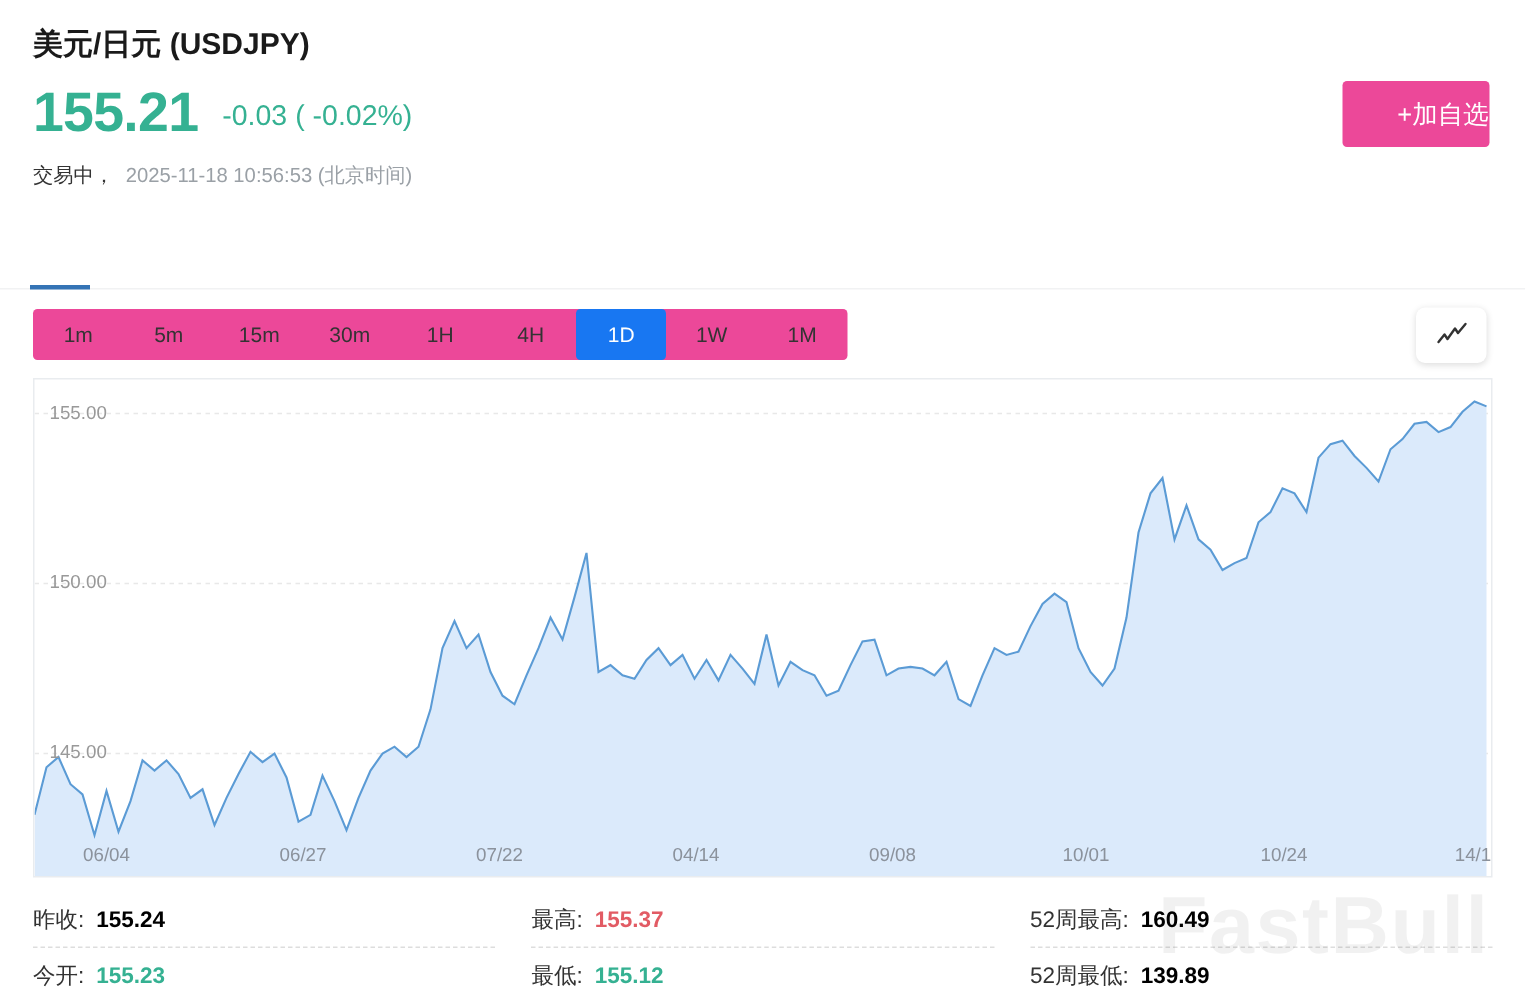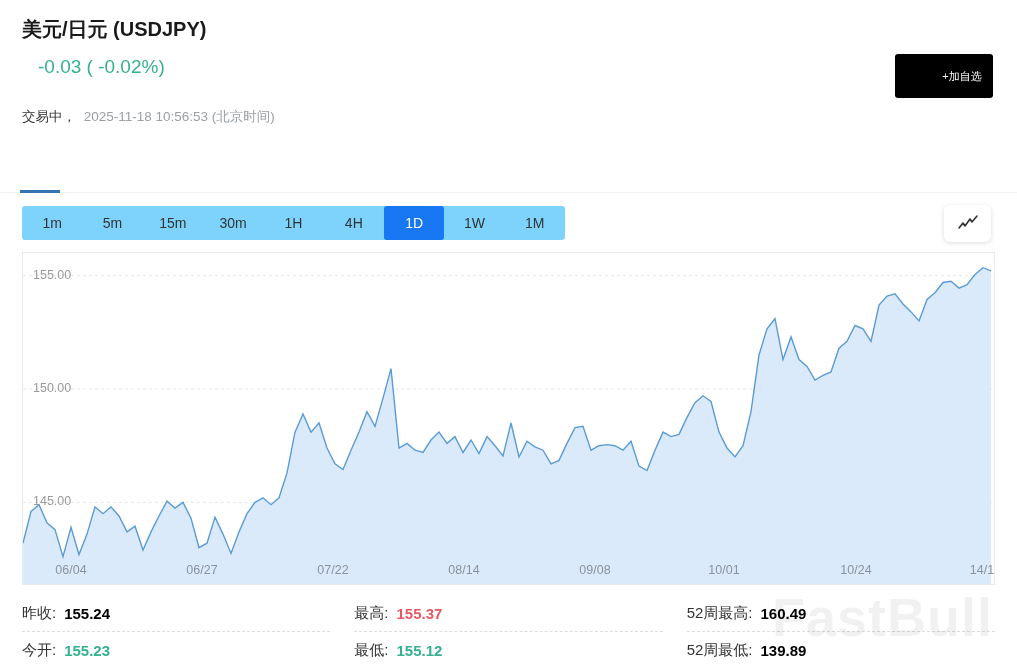--- a/index.html
+++ b/index.html
@@ -12,33 +12,33 @@
   
   .title { position:absolute; left:22px; top:16px; font-size:20px; font-weight:bold; color:#1a1a1a; }
   .price-row { position:absolute; left:22px; top:56px; display:flex; align-items:flex-end; }
   .price { font-size:37px; font-weight:bold; color:#35B192; line-height:1; letter-spacing:-0.5px; }
   .change { font-size:19px; color:#35B192; margin-left:16px; padding-bottom:4px; }
   .status-row { position:absolute; left:22px; top:108px; font-size:13.5px; }
   .status-label { color:#333; }
   .status-time { color:#9aa0a6; margin-left:4px; }
   .add-btn {
     position:absolute; left:895px; top:54px; width:98px; height:44px;
-    background:#000000; color:#fff; font-size:11px; border:none; border-radius:3px;
+    background:#ec4899; color:#fff; font-size:17px; border:none; border-radius:3px;
     display:flex; align-items:center; justify-content:center; cursor:pointer;padding-left:36px;
   }
   
   .tabs { position:absolute; left:20px; top:156px; display:flex; font-size:16px; }
   .tab { margin-right:44px; padding-bottom:16px; color:#666; cursor:pointer; }
   .tab.active { color:#1a1a1a; font-weight:bold; }
   .tabs-divider { position:absolute; left:0; top:192px; width:1017px; height:1px; background:#f1f2f3; }
   .tab-underline { position:absolute; left:20px; top:190px; width:40px; height:3px; background:#3474B5; }
   
   .tf-bar {
     position:absolute; left:22px; top:206px; width:543px; height:34px;
-    background:#7dd3fc; border-radius:3px; display:flex; align-items:stretch;
+    background:#ec4899; border-radius:3px; display:flex; align-items:stretch;
   }
   .tf-btn {
     flex:1; display:flex; align-items:center; justify-content:center;
     font-size:14px; color:#333; cursor:pointer; border-radius:3px;
   }
   .tf-btn.active { background:#1877F2; color:#fff; }
   .chart-type-btn {
     position:absolute; left:944px; top:205px; width:47px; height:37px;
     background:#fff; border-radius:6px; box-shadow:0 1px 5px rgba(0,0,0,0.14);
     display:flex; align-items:center; justify-content:center; cursor:pointer;
@@ -68,20 +68,21 @@
     white-space:nowrap;
   }
 </style>
 </head>
 <body>
 
 <div class="page">
 
   <div class="title">美元/日元 (USDJPY)</div>
   <div class="price-row">
+    <span class="price">155.21</span>
     <span class="change">-0.03 ( -0.02%)</span>
   </div>
   <div class="status-row">
     <span class="status-label">交易中，</span>
     <span class="status-time">2025-11-18 10:56:53 (北京时间)</span>
   </div>
   <button class="add-btn">+加自选</button>
 
   <div class="tabs-divider"></div>
   <div class="tab-underline"></div>
@@ -110,21 +111,21 @@
         <line x1="0" x2="971" y1="249.38356164383572" y2="249.38356164383572" stroke="#e8e8e8" stroke-dasharray="3,3"></line>
         <path d="M0.0,290.2 L8.0,258.5 L16.0,251.7 L24.0,269.8 L32.0,276.6 L40.0,303.8 L48.0,274.3 L56.0,301.5 L64.0,281.1 L72.0,253.9 L80.0,260.7 L88.0,253.9 L96.0,263.0 L104.0,278.9 L112.0,273.2 L120.0,297.0 L128.0,278.9 L136.0,263.0 L144.0,248.2 L152.0,255.1 L160.0,249.4 L168.0,265.3 L176.0,294.7 L184.0,290.2 L192.0,264.1 L200.0,281.1 L208.0,300.4 L216.0,278.9 L224.0,260.7 L232.0,249.4 L240.0,244.8 L248.0,251.7 L256.0,244.8 L264.0,219.9 L272.0,179.1 L280.0,161.0 L288.0,179.1 L296.0,170.0 L304.0,195.0 L312.0,210.8 L320.0,216.5 L328.0,197.2 L336.0,179.1 L344.0,158.7 L352.0,173.4 L360.0,145.1 L368.0,115.6 L376.0,195.0 L384.0,190.4 L392.0,197.2 L400.0,199.5 L408.0,187.0 L416.0,179.1 L424.0,190.4 L432.0,183.6 L440.0,199.5 L448.0,187.0 L456.0,200.6 L464.0,183.6 L472.0,192.7 L480.0,202.9 L488.0,170.0 L496.0,204.0 L504.0,188.2 L512.0,193.8 L520.0,197.2 L528.0,210.8 L536.0,207.4 L544.0,190.4 L552.0,174.6 L560.0,173.4 L568.0,197.2 L576.0,192.7 L584.0,191.6 L592.0,192.7 L600.0,197.2 L608.0,188.2 L616.0,213.1 L624.0,217.6 L632.0,197.2 L640.0,179.1 L648.0,183.6 L656.0,181.4 L664.0,164.4 L672.0,149.6 L680.0,142.8 L688.0,148.5 L696.0,179.1 L704.0,195.0 L712.0,204.0 L720.0,192.7 L728.0,158.7 L736.0,102.0 L744.0,75.9 L752.0,65.7 L760.0,106.6 L768.0,83.9 L776.0,106.6 L784.0,113.4 L792.0,127.0 L800.0,122.4 L808.0,119.0 L816.0,95.2 L824.0,88.4 L832.0,72.5 L840.0,75.9 L848.0,88.4 L856.0,52.1 L864.0,43.1 L872.0,40.8 L880.0,51.0 L888.0,58.9 L896.0,68.0 L904.0,46.5 L912.0,39.7 L920.0,29.5 L928.0,28.3 L936.0,35.1 L944.0,31.7 L952.0,21.5 L960.0,14.7 L968.0,17.9 L968.0,331 L0,331 Z" fill="#DBEAFB"></path>
         <path d="M0.0,290.2 L8.0,258.5 L16.0,251.7 L24.0,269.8 L32.0,276.6 L40.0,303.8 L48.0,274.3 L56.0,301.5 L64.0,281.1 L72.0,253.9 L80.0,260.7 L88.0,253.9 L96.0,263.0 L104.0,278.9 L112.0,273.2 L120.0,297.0 L128.0,278.9 L136.0,263.0 L144.0,248.2 L152.0,255.1 L160.0,249.4 L168.0,265.3 L176.0,294.7 L184.0,290.2 L192.0,264.1 L200.0,281.1 L208.0,300.4 L216.0,278.9 L224.0,260.7 L232.0,249.4 L240.0,244.8 L248.0,251.7 L256.0,244.8 L264.0,219.9 L272.0,179.1 L280.0,161.0 L288.0,179.1 L296.0,170.0 L304.0,195.0 L312.0,210.8 L320.0,216.5 L328.0,197.2 L336.0,179.1 L344.0,158.7 L352.0,173.4 L360.0,145.1 L368.0,115.6 L376.0,195.0 L384.0,190.4 L392.0,197.2 L400.0,199.5 L408.0,187.0 L416.0,179.1 L424.0,190.4 L432.0,183.6 L440.0,199.5 L448.0,187.0 L456.0,200.6 L464.0,183.6 L472.0,192.7 L480.0,202.9 L488.0,170.0 L496.0,204.0 L504.0,188.2 L512.0,193.8 L520.0,197.2 L528.0,210.8 L536.0,207.4 L544.0,190.4 L552.0,174.6 L560.0,173.4 L568.0,197.2 L576.0,192.7 L584.0,191.6 L592.0,192.7 L600.0,197.2 L608.0,188.2 L616.0,213.1 L624.0,217.6 L632.0,197.2 L640.0,179.1 L648.0,183.6 L656.0,181.4 L664.0,164.4 L672.0,149.6 L680.0,142.8 L688.0,148.5 L696.0,179.1 L704.0,195.0 L712.0,204.0 L720.0,192.7 L728.0,158.7 L736.0,102.0 L744.0,75.9 L752.0,65.7 L760.0,106.6 L768.0,83.9 L776.0,106.6 L784.0,113.4 L792.0,127.0 L800.0,122.4 L808.0,119.0 L816.0,95.2 L824.0,88.4 L832.0,72.5 L840.0,75.9 L848.0,88.4 L856.0,52.1 L864.0,43.1 L872.0,40.8 L880.0,51.0 L888.0,58.9 L896.0,68.0 L904.0,46.5 L912.0,39.7 L920.0,29.5 L928.0,28.3 L936.0,35.1 L944.0,31.7 L952.0,21.5 L960.0,14.7 L968.0,17.9" fill="none" stroke="#5B9BD5" stroke-width="1.4"></path>
       </svg>
       <div class="y-label" style="top: 14.6712px;">155.00</div>
       <div class="y-label" style="top: 128.027px;">150.00</div>
       <div class="y-label" style="top: 241.384px;">145.00</div>
       <div class="x-label" style="left: 48px;">06/04</div>
       <div class="x-label" style="left: 179px;">06/27</div>
       <div class="x-label" style="left: 310px;">07/22</div>
-      <div class="x-label" style="left: 441px;">08/14</div>
+      <div class="x-label" style="left: 441px;">04/14</div>
       <div class="x-label" style="left: 572px;">09/08</div>
       <div class="x-label" style="left: 701px;">10/01</div>
       <div class="x-label" style="left: 833px;">10/24</div>
       <div class="x-label" style="left: 959px;">14/1</div>
     </div>
 
   <div class="stats">
       <div class="stats-col">
         <div class="stat-row first">
           <span class="stat-label">昨收:</span>

